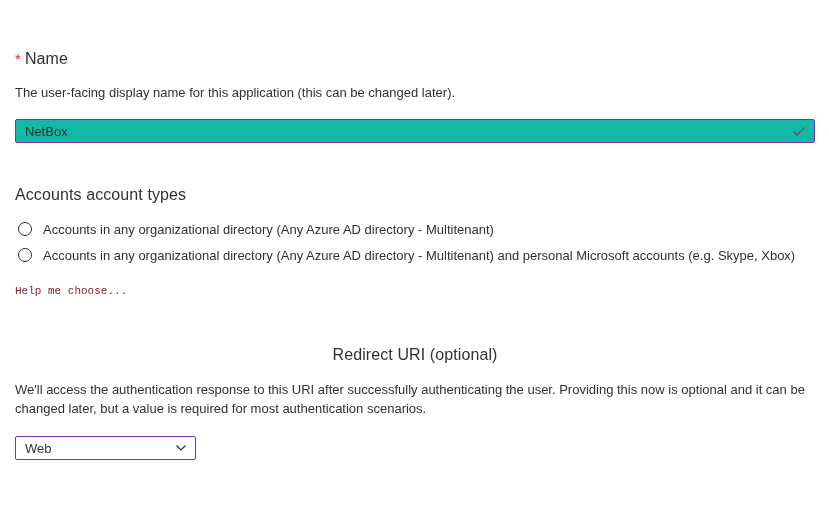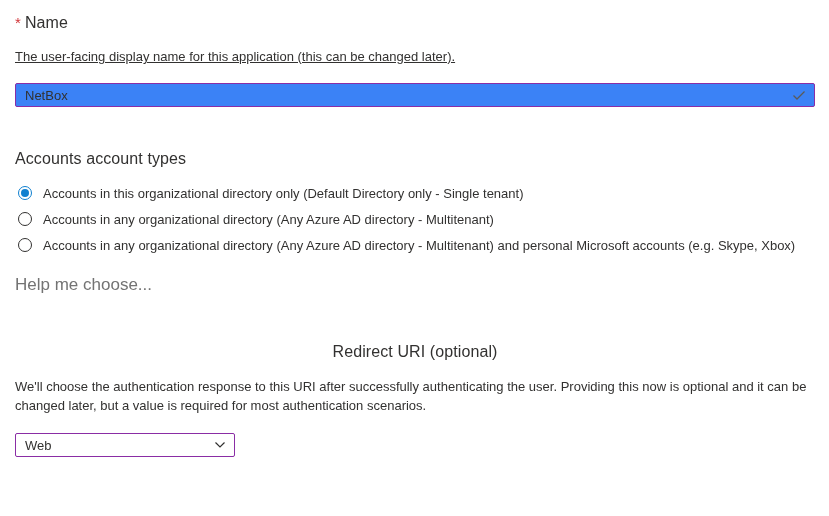--- a/index.html
+++ b/index.html
@@ -4,21 +4,21 @@
 <style>
   * { margin: 0; padding: 0; box-sizing: border-box; }
   html, body { background: #ffffff; }
   body {
     width: 829px; height: 516px;
     font-family: "Liberation Sans", sans-serif;
     color: #323130;
     overflow: hidden;
     position: relative;
   }
-  .page { padding: 12px 14px 0 15px; }
+  .page { padding: 12px 14px 0 15px; margin-top: 36px; }
 
   .section-title {
     font-size: 16px;
     font-weight: 400;
     color: #323130;
     letter-spacing: 0.1px;
   }
   .required-star { color: #d13438; margin-right: 4px; font-size: 15px; }
 
   .desc {
@@ -26,21 +26,21 @@
     color: #323130;
     line-height: 19px;
     max-width: 802px;
   }
 
   .input-wrap { position: relative; display: inline-block; }
   .text-input {
     height: 24px;
     border: 1px solid #8a2da5;
     border-radius: 2px;
-    background: #3b82f6;
+    background: #14b8a6;
     font-family: "Liberation Sans", sans-serif;
     font-size: 13px;
     color: #323130;
     padding: 0 28px 0 9px;
     outline: none;
     display: block;
   }
   .check-icon {
     position: absolute;
     right: 8px; top: 50%;
@@ -74,31 +74,32 @@
     position: absolute;
     left: 50%; top: 50%;
     width: 8px; height: 8px;
     margin: -4px 0 0 -4px;
     border-radius: 50%;
     background: #0f80d0;
   }
   .radio-label { font-size: 13px; color: #323130; white-space: nowrap; }
 
   .help-link {
-    font-size: 17px;
-    color: #737373;
+    font-size: 11px;
+    color: #7f1d1d;
     text-decoration: none;
     cursor: pointer;
     display: inline-block;
+    font-family: Liberation Mono, monospace;
   }
 
   .bottom-row { display: flex; align-items: center; }
   .select-wrap { position: relative; display: inline-block; margin-right: 15px; }
   .select-box {
-    width: 220px; height: 24px;
+    width: 181px; height: 24px;
     border: 1px solid #8a2da5;
     border-radius: 2px;
     background: #ffffff;
     font-size: 13px;
     color: #323130;
     display: flex;
     align-items: center;
     padding: 0 30px 0 9px;
     cursor: pointer;
   }
@@ -106,21 +107,21 @@
     position: absolute;
     right: 9px; top: 50%;
     transform: translateY(-50%);
     width: 12px; height: 12px;
     pointer-events: none;
   }
   .chevron-icon svg { display: block; }
 
   
   .m-name-label   { margin-top: 2px; }
-  .m-name-desc    { margin-top: 15px; text-decoration: underline; }
+  .m-name-desc    { margin-top: 15px; }
   .m-name-input   { margin-top: 17px; }
   .m-acct-title   { margin-top: 43px; }
   .m-acct-q       { margin-top: 23px; }
   .m-radios       { margin-top: 12px; }
   .m-help         { margin-top: 17px; }
   .m-redir-title  { margin-top: 48px; text-align: center; }
   .m-redir-desc   { margin-top: 16px; }
   .m-bottom-row   { margin-top: 18px; }
 </style>
 </head>
@@ -142,40 +143,36 @@
           <path d="M2.5 8.5 L6 12 L13.5 4.5" fill="none" stroke="#5a5a5a" stroke-width="1.3"></path>
         </svg>
     </span>
   </div>
 
   
   <div class="section-title m-acct-title">Accounts account types</div>
 
 
   <div class="m-radios">
-    <div class="radio-row checked">
-      <span class="radio-circle"></span>
-      <span class="radio-label">Accounts in this organizational directory only (Default Directory only - Single tenant)</span>
-    </div>
     <div class="radio-row">
       <span class="radio-circle"></span>
       <span class="radio-label">Accounts in any organizational directory (Any Azure AD directory - Multitenant)</span>
     </div>
     <div class="radio-row">
       <span class="radio-circle"></span>
       <span class="radio-label">Accounts in any organizational directory (Any Azure AD directory - Multitenant) and personal Microsoft accounts (e.g. Skype, Xbox)</span>
     </div>
   </div>
 
   <a class="help-link m-help">Help me choose...</a>
 
   
   <div class="section-title m-redir-title">Redirect URI (optional)</div>
 
-  <div class="desc m-redir-desc">We'll choose the authentication response to this URI after successfully authenticating the user. Providing this now is optional and it can be changed later, but a value is required for most authentication scenarios.</div>
+  <div class="desc m-redir-desc">We'll access the authentication response to this URI after successfully authenticating the user. Providing this now is optional and it can be changed later, but a value is required for most authentication scenarios.</div>
 
   <div class="bottom-row m-bottom-row">
     <div class="select-wrap">
       <div class="select-box">
         <span>Web</span>
       </div>
       <span class="chevron-icon">
         <svg viewBox="0 0 12 12" width="12" height="12">
             <path d="M1.5 3.5 L6 8 L10.5 3.5" fill="none" stroke="#323130" stroke-width="1.2"></path>
           </svg>

